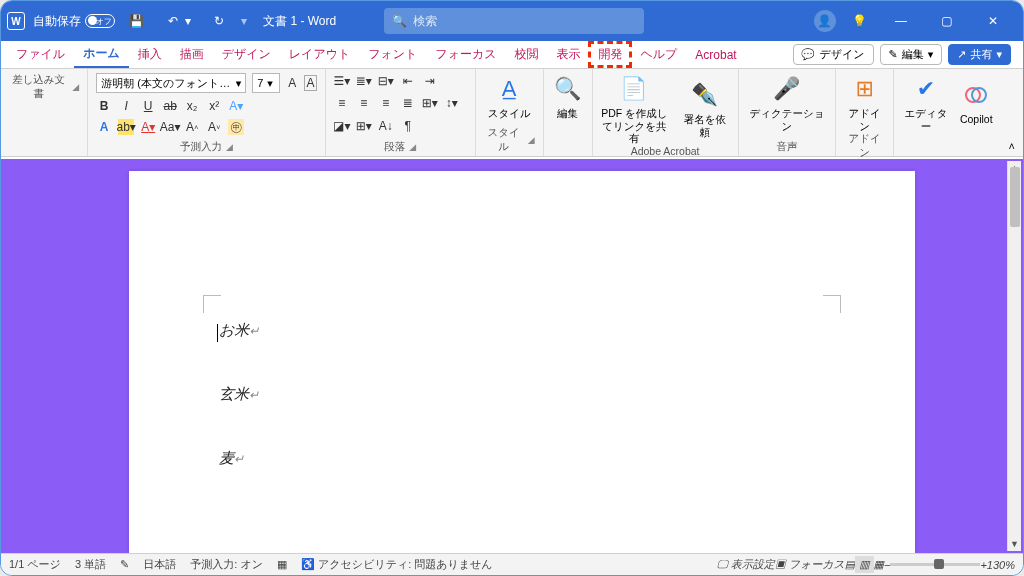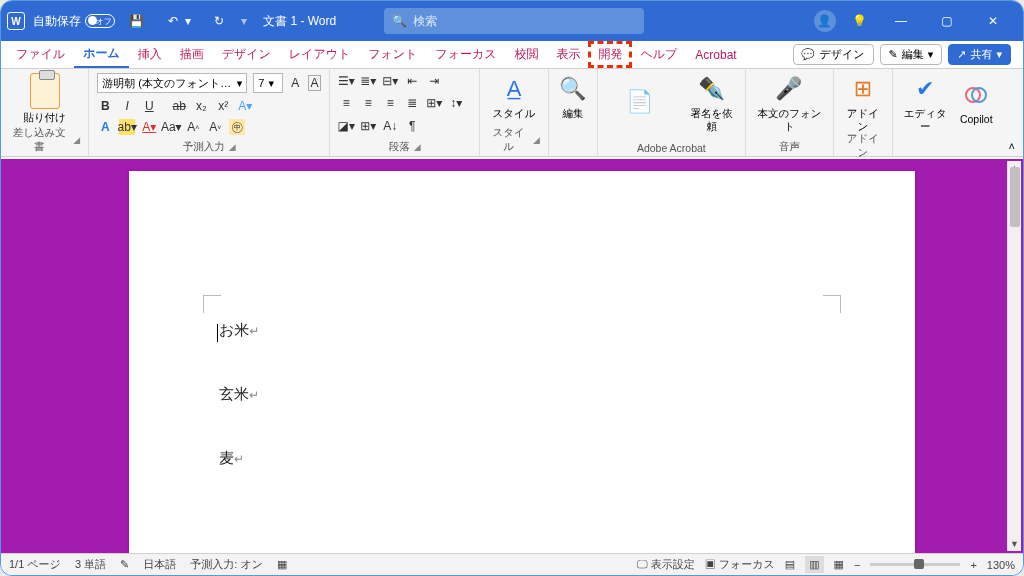--- a/index.html
+++ b/index.html
@@ -27,33 +27,33 @@
   .group { border-right: 1px solid #dcdcdc; padding: 4px 8px 2px; display:flex; flex-direction:column; justify-content:space-between; }
   .group-label { text-align:center; font-size: 10.5px; color:#555; display:flex;justify-content:center;align-items:center;gap:4px;}
   .glyph { width: 16px; height:16px; display:inline-flex; align-items:center; justify-content:center; font-size:12px; color:#333;}
   .paste-icon { width: 30px; height: 36px; border: 1.5px solid #e0a23b; border-radius: 3px; position:relative; background:#fdf1d6;}
   .paste-icon::before{content:"";position:absolute;top:-4px;left:8px;width:14px;height:8px;border:1.5px solid #888;border-radius:2px;background:#ddd;}
   .dropdown { border:1px solid #b8b8b8; background:white; height:20px; font-size:11px; display:flex;align-items:center;padding:0 4px;gap:4px;}
   .row { display:flex; align-items:center; gap:6px; }
   .big-icon { width: 32px; height: 32px; display:flex; align-items:center; justify-content:center; font-size:22px; }
   .vgroup { display:flex; flex-direction:column; align-items:center; gap:2px; font-size:10.5px; text-align:center; line-height:1.2;}
   .collapse { margin-left:auto; display:flex; align-items:flex-end; padding:4px 8px;}
-  .workspace { position:absolute; top:158px; bottom:22px; left:0; right:0; background:#a21caf; overflow:hidden;}
+  .workspace { position:absolute; top:158px; bottom:22px; left:0; right:0; background:#8b5cf6; overflow:hidden;font-style:italic;}
   .page { position:absolute; left:128px; top:12px; width:786px; height:580px; background:white; box-shadow:0 0 4px rgba(0,0,0,.15);}
   .margin-mark { position:absolute; width:18px; height:18px; }
   .margin-mark.tl{ top:124px; left:74px; border-top:1px solid #bbb; border-left:1px solid #bbb;}
   .margin-mark.tr{ top:124px; right:74px; border-top:1px solid #bbb; border-right:1px solid #bbb;}
   .para { position:absolute; left:90px; font-family: "Yu Mincho","MS Mincho",serif; font-size:15px; color:#222;}
   .para .ret { color:#888; font-size:12px; }
   .cursor { position:absolute; width:1px; height:18px; background:#000; left:88px; top:153px;}
   .scrollbar-v { position:absolute; right:2px; top:160px; bottom:24px; width:14px; background:#f0f0f0; border-left:1px solid #ddd;}
   .scrollbar-v .thumb{position:absolute; top:6px; left:2px; width:10px; height:60px; background:#c0c0c0; border-radius:2px;}
   .scrollbar-v .arrow{position:absolute; left:0;right:0; height:14px; display:flex;align-items:center;justify-content:center;font-size:9px;color:#555;}
   .statusbar { position:absolute; bottom:0; left:0; right:0; height:22px; background:#f3f3f3; border-top:1px solid #d0d0d0; display:flex; align-items:center; font-size:11px; color:#444; padding:0 8px; gap:14px; border-radius:0 0 11px 11px;}
-  .statusbar .right { margin-left:auto; display:flex; align-items:center; gap:10px;}
+  .statusbar .right { margin-left:auto; display:flex; align-items:center; font-style:italic;}
   .zoom-slider { width:90px; height:3px; background:#ccc; position:relative;}
   .zoom-slider::before{content:"";position:absolute;left:44px;top:-4px;width:10px;height:10px;background:#666;border-radius:2px;}
 </style>
 </head>
 <body>
 <div class="rounded-app">
 
 <div class="titlebar">
   <div class="w-icon">W</div>
   <div class="autosave">
@@ -113,24 +113,20 @@
           <span>💬</span>
           <span>デザイン</span>
         </div>
     <div class="chip"><span>✎</span><span>編集</span> ▾</div>
     <div class="chip share"><span>↗</span><span>共有</span> ▾</div>
   </div>
 </div>
 
 <div class="ribbon">
   <div class="group">
-    <div class="vgroup">
-      <div class="paste-icon"></div>
-      <span>貼り付け</span>
-    </div>
     <div class="group-label">
           <span>差し込み文書</span> 
           <span style="font-size:9px;color:#888;">◢</span>
         </div>
   </div>
 
   <div class="group" style="min-width:230px;">
     <div class="row">
       <div class="dropdown" style="width:150px;"><span style="white-space:nowrap;overflow:hidden;text-overflow:ellipsis;">游明朝 (本文のフォント - 日本語)</span>▾</div>
       <div class="dropdown" style="width:34px;"><span>7</span>▾</div>
@@ -138,21 +134,21 @@
       <span class="glyph" style="border:1px solid #aaa;">A</span>
     </div>
     <div class="row">
       <span class="glyph">
             <b>B</b>
           </span>
       <span class="glyph">
             <i>I</i>
           </span>
       <span class="glyph" style="text-decoration:underline;">U</span>
-      <span class="glyph" style="text-decoration:line-through;margin-left:8px;">ab</span>
+      <span class="glyph" style="text-decoration:line-through;">ab</span>
       <span class="glyph">x₂</span>
       <span class="glyph">x²</span>
       <span class="glyph" style="color:#4aa3ff;">A▾</span>
     </div>
     <div class="row">
       <span class="glyph" style="color:#2977e6;font-weight:bold;">A</span>
       <span class="glyph" style="background:#ffe26a;padding:0 2px;">ab▾</span>
       <span class="glyph" style="color:#d33; text-decoration:underline;">A▾</span>
       <span class="glyph">Aa▾</span>
       <span class="glyph">A<sup style="font-size:7px;">˄</sup></span>
@@ -209,35 +205,36 @@
       <div class="big-icon">🔍</div>
       <span>編集</span>
     </div>
     <div class="group-label">&nbsp;</div>
   </div>
 
   <div class="group">
     <div class="row" style="gap:12px;">
       <div class="vgroup" style="width:72px;">
         <div class="big-icon" style="color:#d33;">📄</div>
+        <span>PDF を作成してリンクを共有</span>
       </div>
       <div class="vgroup">
         <div class="big-icon" style="color:#2977e6;">✒️</div>
         <span>署名を依頼</span>
       </div>
     </div>
     <div class="group-label">
           <span>Adobe Acrobat</span>
         </div>
   </div>
 
   <div class="group">
     <div class="vgroup">
       <div class="big-icon" style="color:#2977e6;">🎤</div>
-      <span>本文のフォント</span>
+      <span>ディクテーション</span>
     </div>
     <div class="group-label">
           <span>音声</span>
         </div>
   </div>
 
   <div class="group">
     <div class="vgroup">
       <div class="big-icon" style="color:#e67b22;">⊞</div>
       <span>アドイン</span>
@@ -288,20 +285,21 @@
   <div class="arrow" style="bottom:0;">▼</div>
 </div>
 
 <div class="statusbar">
   <span>1/1 ページ</span>
   <span>3 単語</span>
   <span>✎</span>
   <span>日本語</span>
   <span>予測入力: オン</span>
   <span>▦</span>
+  <span><span>♿</span> <span>アクセシビリティ: 問題ありません</span></span>
   <div class="right">
     <span><span>🖵</span> <span>表示設定</span></span>
     <span><span>▣</span> <span>フォーカス</span></span>
     <span>▤</span>
     <span style="background:#ddd;padding:2px 4px;">▥</span>
     <span>▦</span>
     <span>−</span>
     <div class="zoom-slider"></div>
     <span>+</span>
     <span>130%</span>

